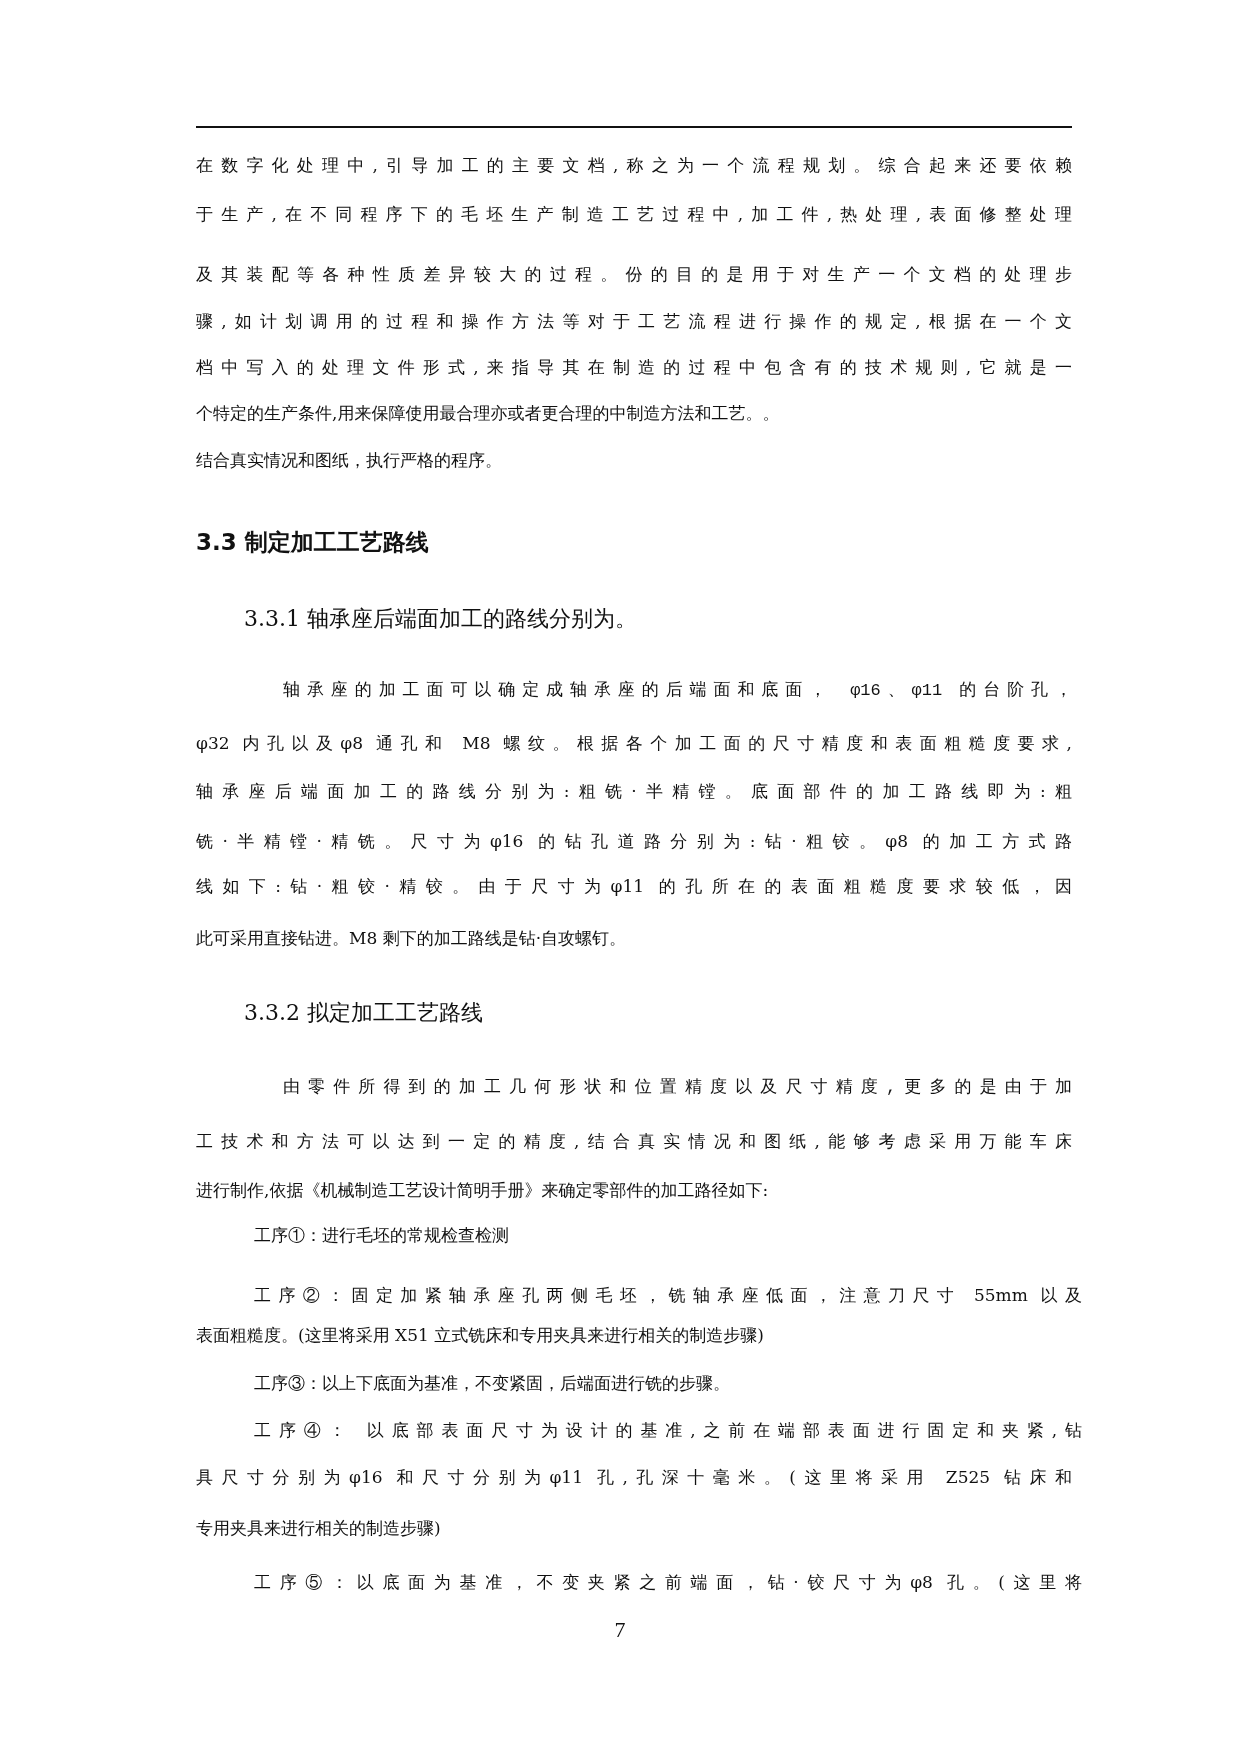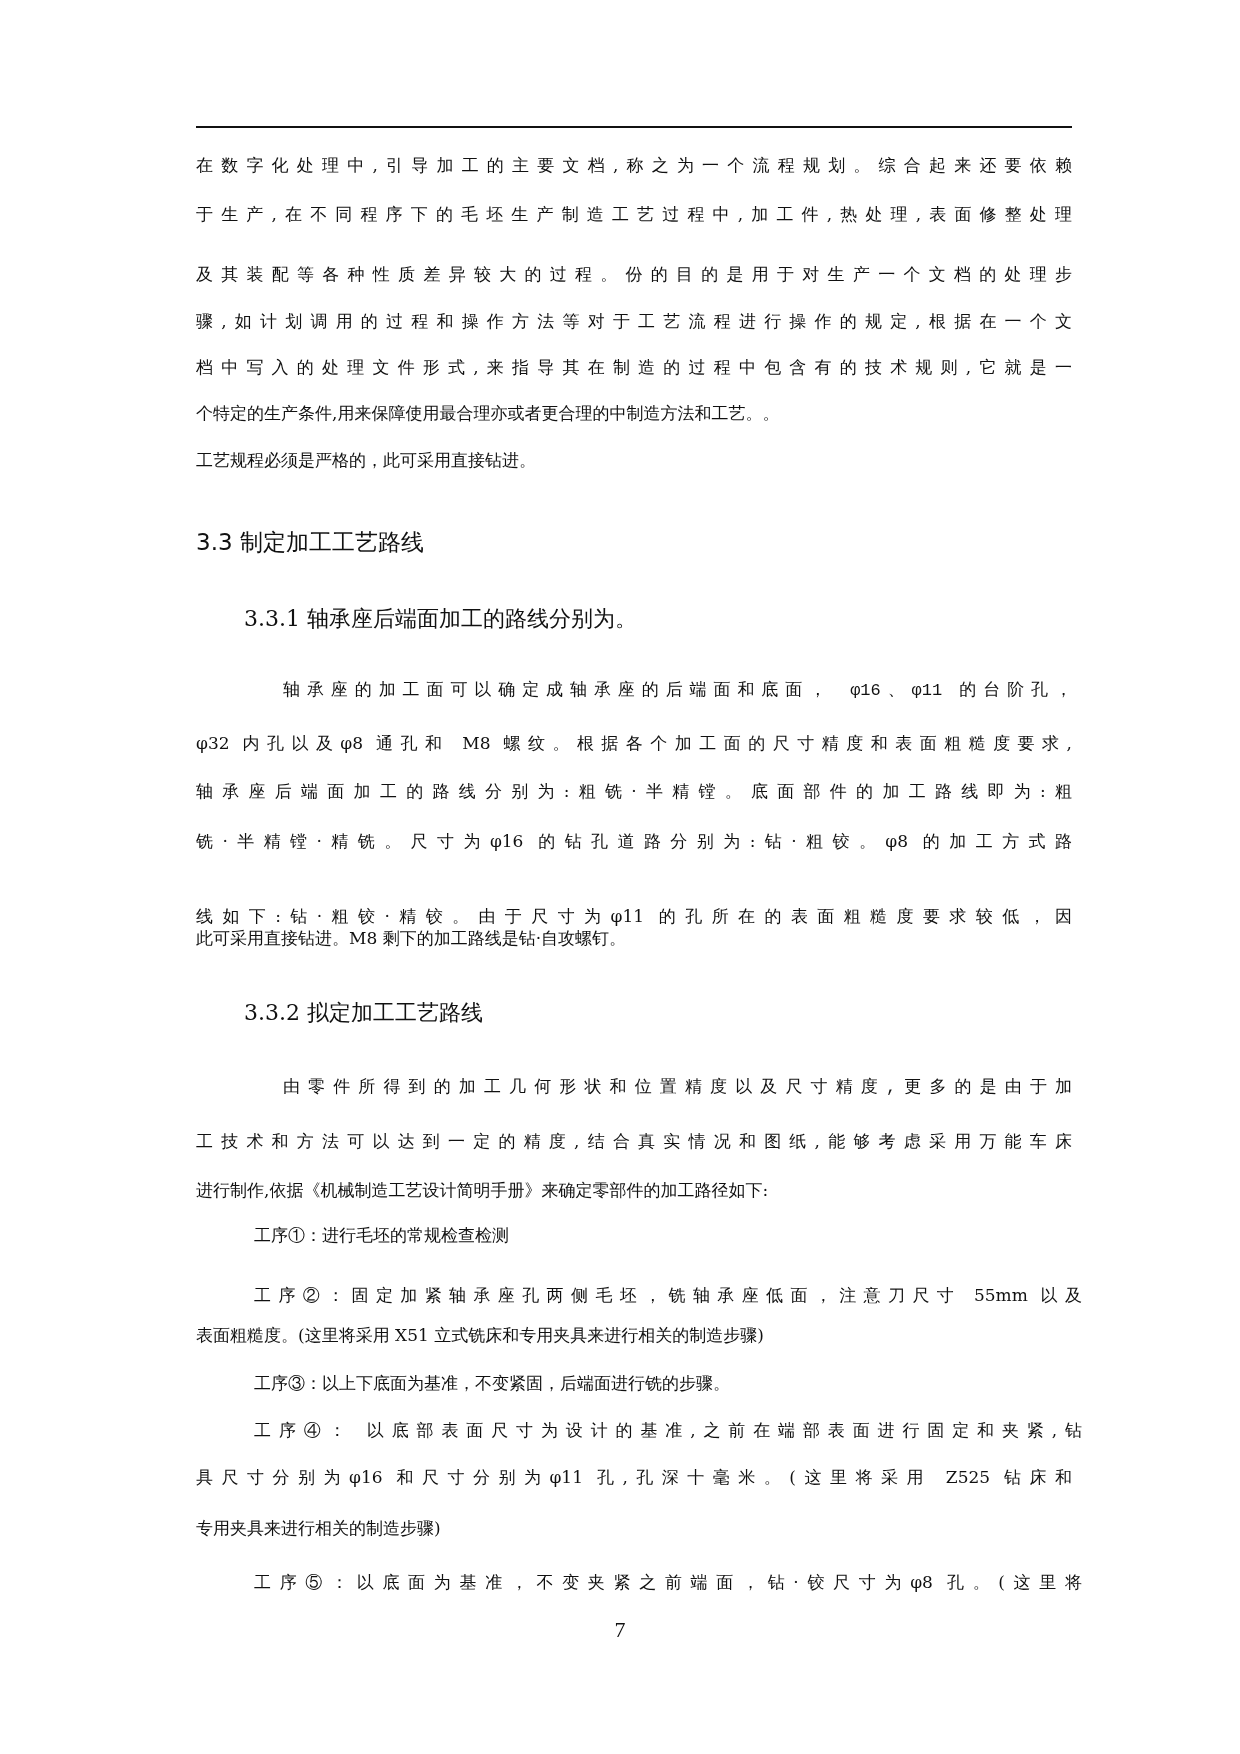--- a/index.html
+++ b/index.html
@@ -5,46 +5,46 @@
   html, body { margin: 0; padding: 0; background: #ffffff; }
   body { width: 1240px; height: 1754px; position: relative; overflow: hidden;
          font-family: "DejaVu Serif", "Liberation Serif", serif; color: #111; }
   .rule { position: absolute; left: 196px; top: 126px; width: 876px; height: 2px; background: #111; }
   .line { position: absolute; left: 196px; width: 876px; font-size: 17px; line-height: 30px;
           white-space: nowrap; text-align: justify; text-align-last: justify; letter-spacing: 0px; }
   .line.last { text-align-last: left; }
   .ind2 { left: 244px; width: 828px; margin-left: 10px; }
   .ind4 { left: 283px; width: 789px; font-family: Liberation Mono, monospace; }
   .heading { position: absolute; left: 196px; font-family: "DejaVu Sans", "Liberation Sans", sans-serif;
-             font-weight: normal; font-size: 23px; line-height: 30px; white-space: nowrap; }
+             font-weight: bold; font-size: 23px; line-height: 30px; white-space: nowrap; }
   .sub { position: absolute; left: 244px; font-size: 22px; line-height: 30px; white-space: nowrap; }
   .pagenum { position: absolute; left: 0; width: 1240px; top: 1615px; text-align: center;
              font-family: "Liberation Serif", serif; font-size: 22px; line-height: 30px; }
 </style>
 </head>
 <body>
 
 <div class="rule"></div>
 
 <div class="line" style="top:150px">在数字化处理中,引导加工的主要文档,称之为一个流程规划。综合起来还要依赖</div>
 <div class="line" style="top:199px">于生产,在不同程序下的毛坯生产制造工艺过程中,加工件,热处理,表面修整处理</div>
 <div class="line" style="top:259px">及其装配等各种性质差异较大的过程。份的目的是用于对生产一个文档的处理步</div>
 <div class="line" style="top:306px">骤,如计划调用的过程和操作方法等对于工艺流程进行操作的规定,根据在一个文</div>
 <div class="line" style="top:352px">档中写入的处理文件形式,来指导其在制造的过程中包含有的技术规则,它就是一</div>
 <div class="line last" style="top:398px">个特定的生产条件,用来保障使用最合理亦或者更合理的中制造方法和工艺。。</div>
-<div class="line last" style="top:445px">工艺规程必须是严格的，此可采用直接钻进。</div>
+<div class="line last" style="top:445px">结合真实情况和图纸，执行严格的程序。</div>
 
 <div class="heading" style="top:527px">3.3 制定加工工艺路线</div>
 
 <div class="sub" style="top:604px">3.3.1 轴承座后端面加工的路线分别为。</div>
 <div class="line ind4" style="top:676px">轴承座的加工面可以确定成轴承座的后端面和底面， φ16、φ11 的台阶孔，</div>
 <div class="line" style="top:728px">φ32 内孔以及φ8 通孔和 M8 螺纹。根据各个加工面的尺寸精度和表面粗糙度要求,</div>
 <div class="line" style="top:776px">轴承座后端面加工的路线分别为:粗铣·半精镗。底面部件的加工路线即为:粗</div>
 <div class="line" style="top:826px">铣·半精镗·精铣。尺寸为φ16 的钻孔道路分别为:钻·粗铰。φ8 的加工方式路</div>
-<div class="line" style="top:901px">线如下:钻·粗铰·精铰。由于尺寸为φ11 的孔所在的表面粗糙度要求较低，因</div>
+<div class="line" style="top:871px">线如下:钻·粗铰·精铰。由于尺寸为φ11 的孔所在的表面粗糙度要求较低，因</div>
 <div class="line last" style="top:923px">此可采用直接钻进。M8 剩下的加工路线是钻·自攻螺钉。</div>
 
 <div class="sub" style="top:998px">3.3.2 拟定加工工艺路线</div>
 <div class="line ind4" style="top:1073px">由零件所得到的加工几何形状和位置精度以及尺寸精度,更多的是由于加</div>
 <div class="line" style="top:1126px">工技术和方法可以达到一定的精度,结合真实情况和图纸,能够考虑采用万能车床</div>
 <div class="line last" style="top:1175px">进行制作,依据《机械制造工艺设计简明手册》来确定零部件的加工路径如下:</div>
 
 <div class="line ind2 last" style="top:1220px">工序①：进行毛坯的常规检查检测</div>
 <div class="line ind2" style="top:1280px">工序②：固定加紧轴承座孔两侧毛坯，铣轴承座低面，注意刀尺寸 55mm 以及</div>
 <div class="line last" style="top:1320px">表面粗糙度。(这里将采用 X51 立式铣床和专用夹具来进行相关的制造步骤)</div>

